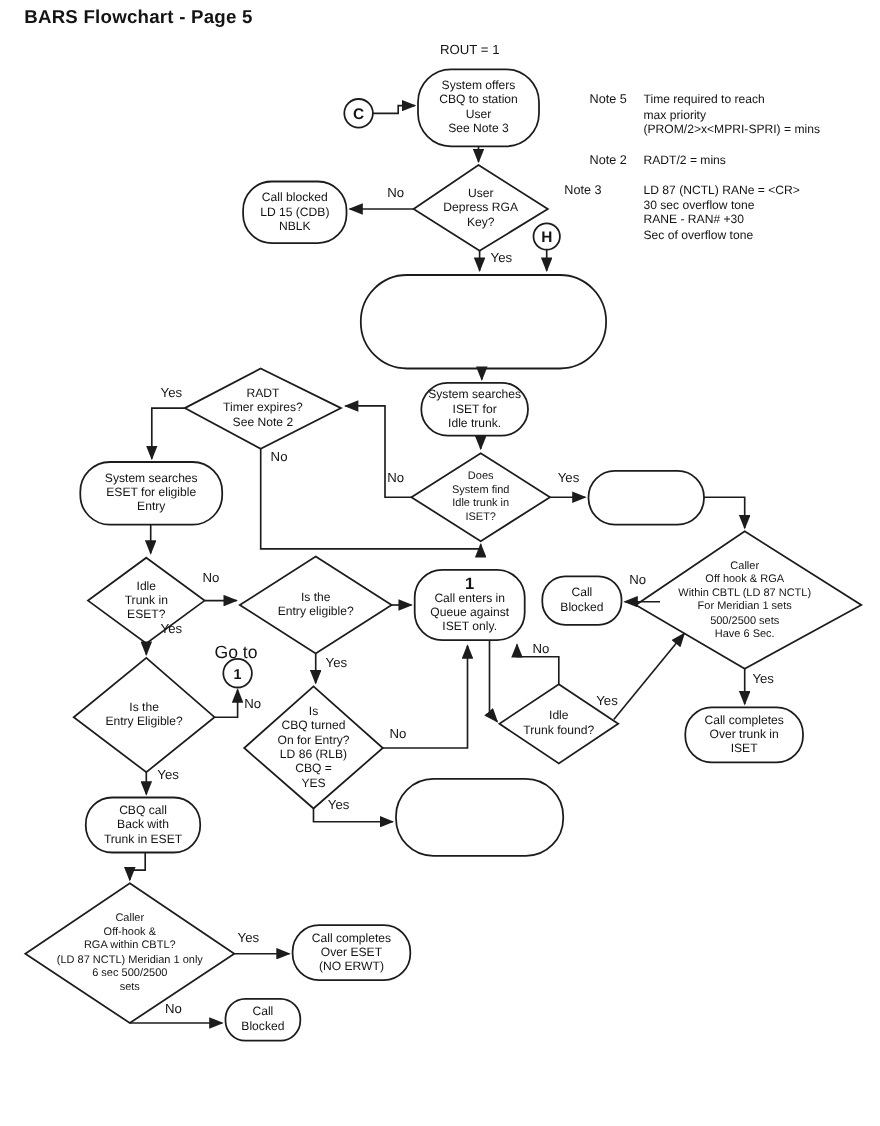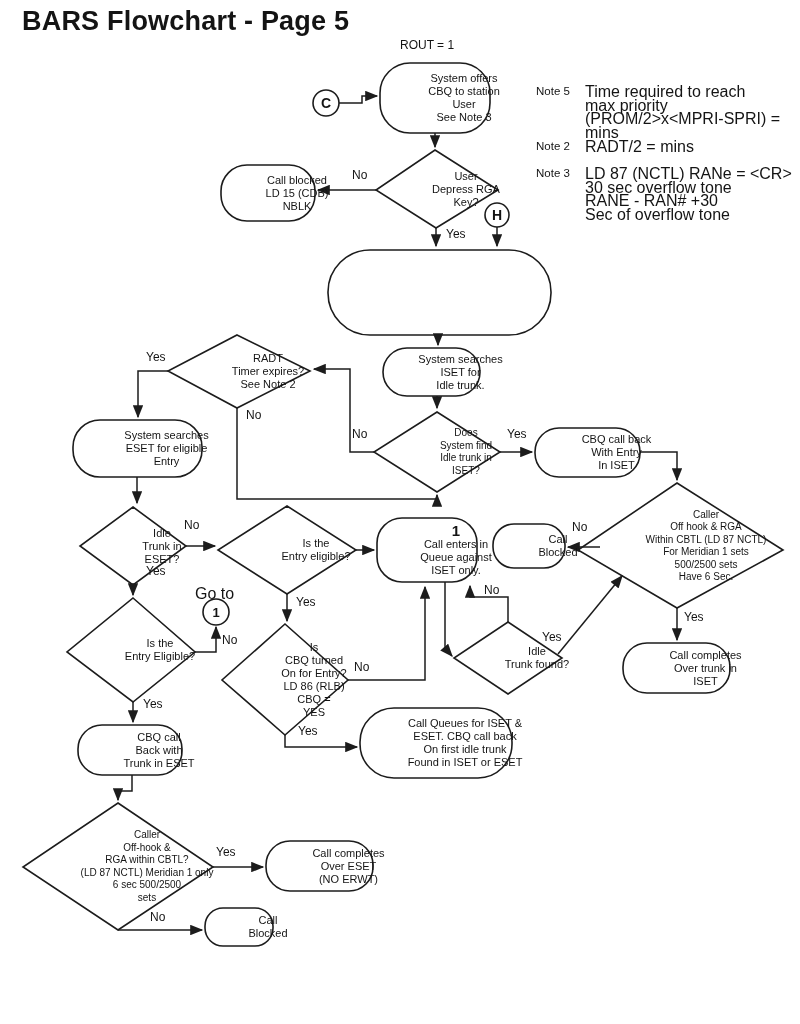--- a/index.html
+++ b/index.html
@@ -1,29 +1,29 @@
 <!DOCTYPE html>
 <html><head>
 <meta charset="utf-8">
 <style>
   html,body{margin:0;padding:0;background:#fff;}
   .canvas{position:relative;width:800px;height:1024px;background:#fff;
           font-family:"Liberation Sans", sans-serif;color:#141414;overflow:hidden;}
-  .title{position:absolute;left:22px;top:6px;font-size:27px;font-weight:bold;letter-spacing:.2px;}
+  .title{position:absolute;left:22px;top:6px;font-size:17px;font-weight:bold;letter-spacing:.2px;}
   .small-label{position:absolute;font-size:12px;}
   .nt{position:absolute;display:flex;align-items:center;justify-content:center;
-      text-align:center;white-space:pre-line;font-size:11px;line-height:13px;margin-left:29px;}
+      text-align:center;white-space:pre-line;font-size:11px;line-height:13px;}
   .nt.big{font-size:11.5px;line-height:14.5px;}
   .nt.tiny{font-size:10px;line-height:12.5px;}
   .nt.col{flex-direction:column;}
   .badge{position:absolute;display:flex;align-items:center;justify-content:center;
          font-weight:bold;font-size:14px;}
   .el{position:absolute;font-size:12px;}
   .note-label{position:absolute;font-size:11.5px;}
-  .note-text{position:absolute;font-size:16px;line-height:13.5px;white-space:pre-line;}
+  .note-text{position:absolute;font-size:11px;line-height:13.5px;white-space:pre-line;}
   svg.layer{position:absolute;left:0;top:0;}
   .shape{fill:none;stroke:#1c1c1c;stroke-width:1.6px;}
   .wire{fill:none;stroke:#1c1c1c;stroke-width:1.5px;}
 </style>
 </head>
 <body>
 
 <div class="canvas">
 
   <div class="title">BARS Flowchart - Page 5</div>
@@ -128,23 +128,20 @@
 Trunk in
 ESET?</div>
   <div class="nt" style="left:218px;top:506px;width:138px;height:88px;">Is the
 Entry eligible?</div>
   <div class="nt col" style="left:377px;top:520px;width:100px;height:60px;">
     <span style="font-weight:bold;font-size:15px;line-height:15px;">1</span>
     <span style="white-space:pre-line;">Call enters in
 Queue against
 ISET only.</span>
   </div>
-  <div class="nt" style="left:535px;top:428px;width:105px;height:49px;">CBQ call back
-With Entry
-In ISET</div>
   <div class="nt tiny" style="left:578px;top:487px;width:198px;height:118px;">Caller
 Off hook &amp; RGA
 Within CBTL (LD 87 NCTL)
 For Meridian 1 sets
 500/2500 sets
 Have 6 Sec.</div>
   <div class="nt" style="left:493px;top:524px;width:72px;height:44px;">Call
 Blocked</div>
   <div class="nt" style="left:623px;top:643px;width:107px;height:50px;">Call completes
 Over trunk in
@@ -152,24 +149,20 @@
   <div class="nt" style="left:454px;top:622px;width:108px;height:72px;">Idle
 Trunk found?</div>
   <div class="nt" style="left:67px;top:598px;width:128px;height:104px;">Is the
 Entry Eligible?</div>
   <div class="nt" style="left:222px;top:628px;width:126px;height:104px;">Is
 CBQ turned
 On for Entry?
 LD 86 (RLB)
 CBQ =
 YES</div>
-  <div class="nt" style="left:360px;top:708px;width:152px;height:70px;">Call Queues for ISET &amp;
-ESET. CBQ call back
-On first idle trunk
-Found in ISET or ESET</div>
   <div class="nt" style="left:78px;top:725px;width:104px;height:50px;">CBQ call
 Back with
 Trunk in ESET</div>
   <div class="nt tiny" style="left:23px;top:803px;width:190px;height:127px;">Caller
 Off-hook &amp;
 RGA within CBTL?
 (LD 87 NCTL) Meridian 1 only
 6 sec 500/2500
 sets</div>
   <div class="nt" style="left:266px;top:841px;width:107px;height:50px;">Call completes
@@ -197,19 +190,19 @@
   <div class="el" style="left:542px;top:630px;">Yes</div>
   <div class="el" style="left:216px;top:845px;">Yes</div>
   <div class="el" style="left:150px;top:910px;">No</div>
 
   <div class="note-label" style="left:536px;top:85px;">Note 5</div>
   <div class="note-text" style="left:585px;top:85px;">Time required to reach
 max priority
 (PROM/2&gt;x&lt;MPRI-SPRI) = mins</div>
   <div class="note-label" style="left:536px;top:140px;">Note 2</div>
   <div class="note-text" style="left:585px;top:140px;text-align:center;">RADT/2 = mins</div>
-  <div class="note-label" style="left:536px;top:167px;">Note 3</div>
+  <div class="note-label" style="left:513px;top:167px;">Note 3</div>
   <div class="note-text" style="left:585px;top:167px;">LD 87 (NCTL) RANe = &lt;CR&gt;
 30 sec overflow tone
 RANE - RAN# +30
 Sec of overflow tone</div>
 
 </div>
 
 </body></html>

